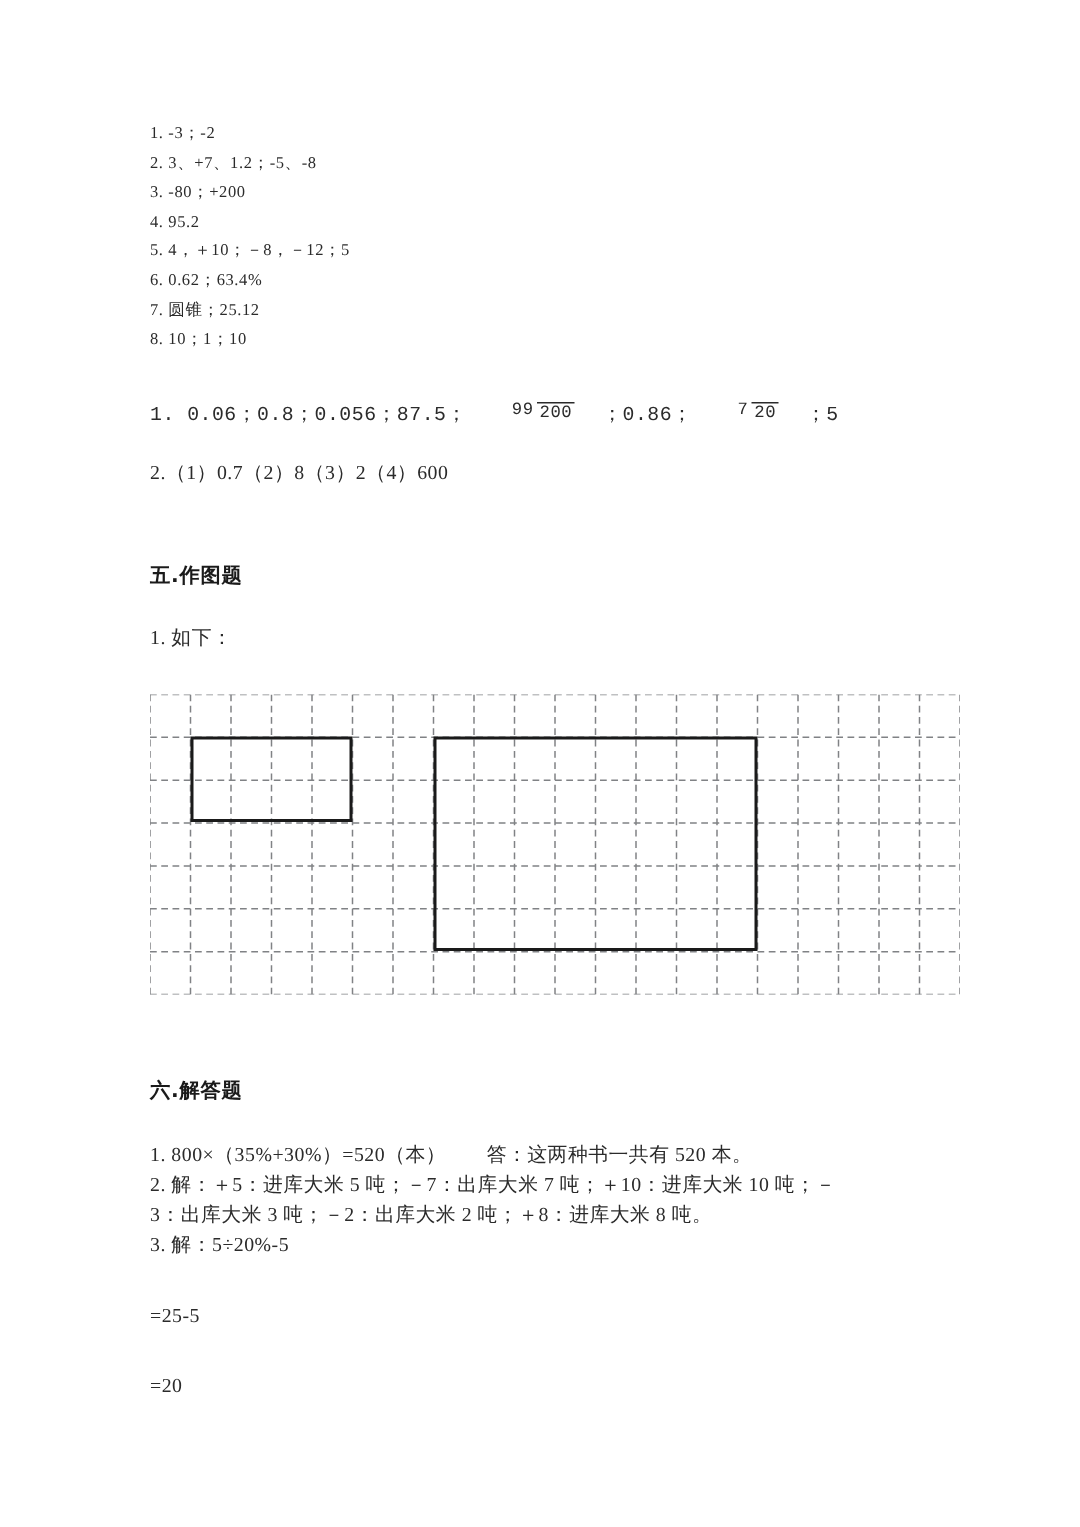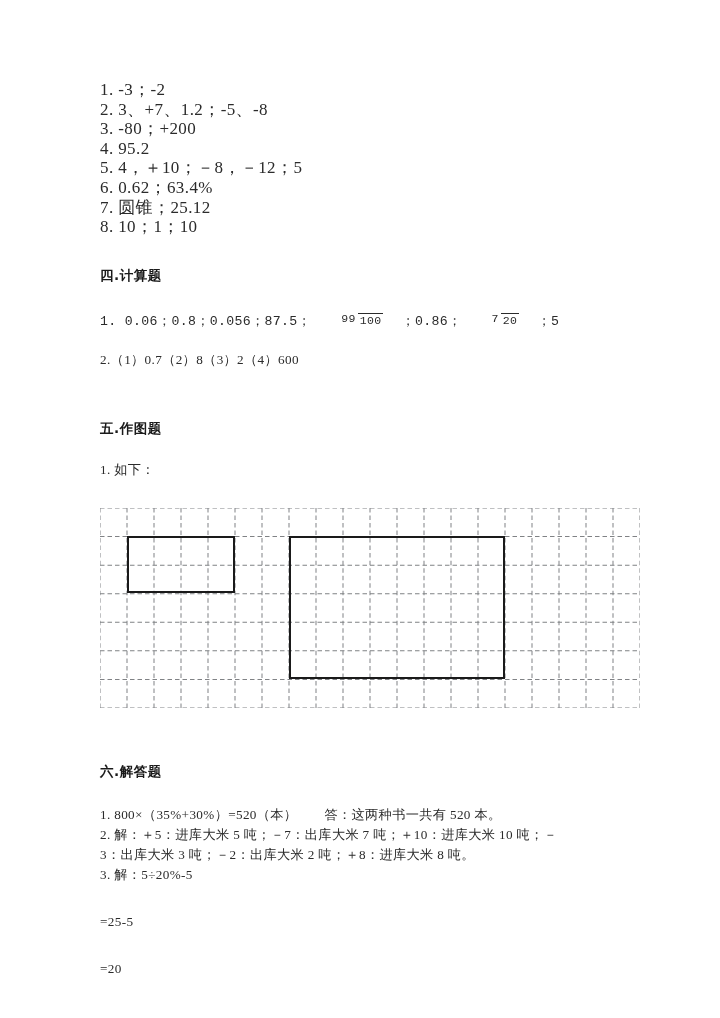--- a/index.html
+++ b/index.html
@@ -24,21 +24,21 @@
     padding: 80px 60px 60px 100px;
   }
 
   
   .ans-list {
     margin: 0;
     padding: 0;
     list-style: none;
   }
   .ans-list li {
-    font-size: 17px;
+    font-size: 11px;
     line-height: 19.6px;
     letter-spacing: 0.4px;
     color: #2b2b2b;
     white-space: pre;
   }
 
   .section-head {
     font-family: "DejaVu Sans", "Liberation Sans", sans-serif;
     font-weight: bold;
     font-size: 13.5px;
@@ -128,28 +128,27 @@
     <li>2. 3、+7、1.2；-5、-8</li>
     <li>3. -80；+200</li>
     <li>4. 95.2</li>
     <li>5. 4，＋10；－8，－12；5</li>
     <li>6. 0.62；63.4%</li>
     <li>7. 圆锥；25.12</li>
     <li>8. 10；1；10</li>
   </ul>
 
   <div class="block-4">
-    <h2 class="section-head">四.计算题</h2>
 
     <div class="calc-line-1">
       <span>1. 0.06；0.8；0.056；87.5；</span>
       <span class="sp-wide"></span>
       <span class="frac">
         <span class="num">99</span>
-        <span class="den">100</span>
+        <span class="den">200</span>
       </span>
       <span class="sp-mid"></span>
       <span>；0.86；</span>
       <span class="sp-wide"></span>
       <span class="frac">
         <span class="num">7</span>
         <span class="den">20</span>
       </span>
       <span class="sp-mid"></span>
       <span>；5</span>

